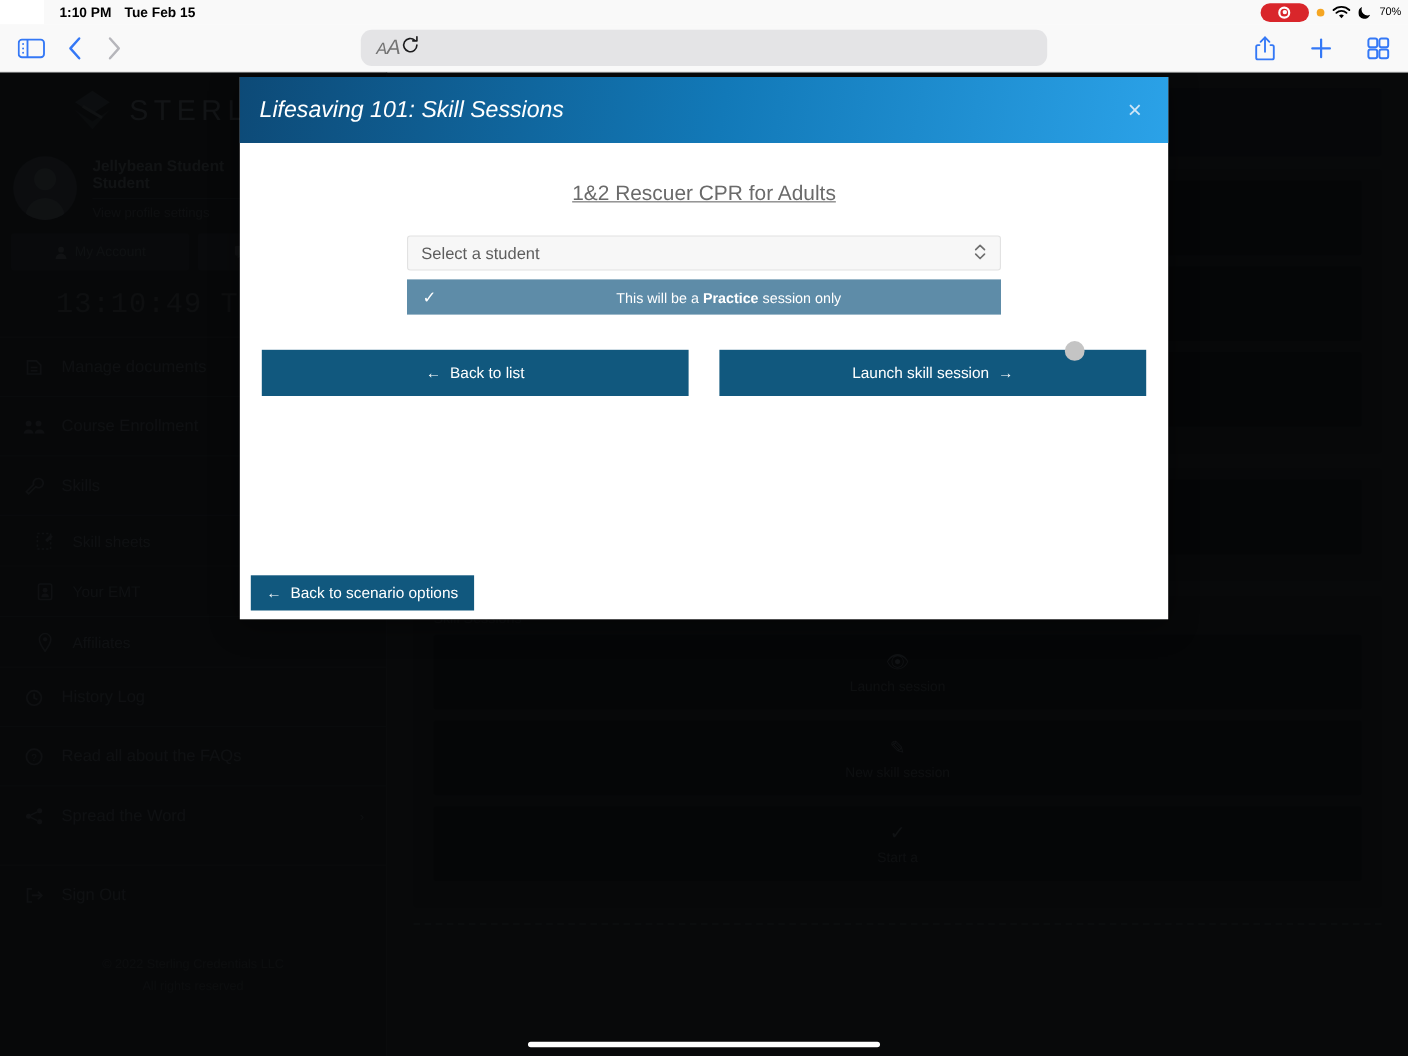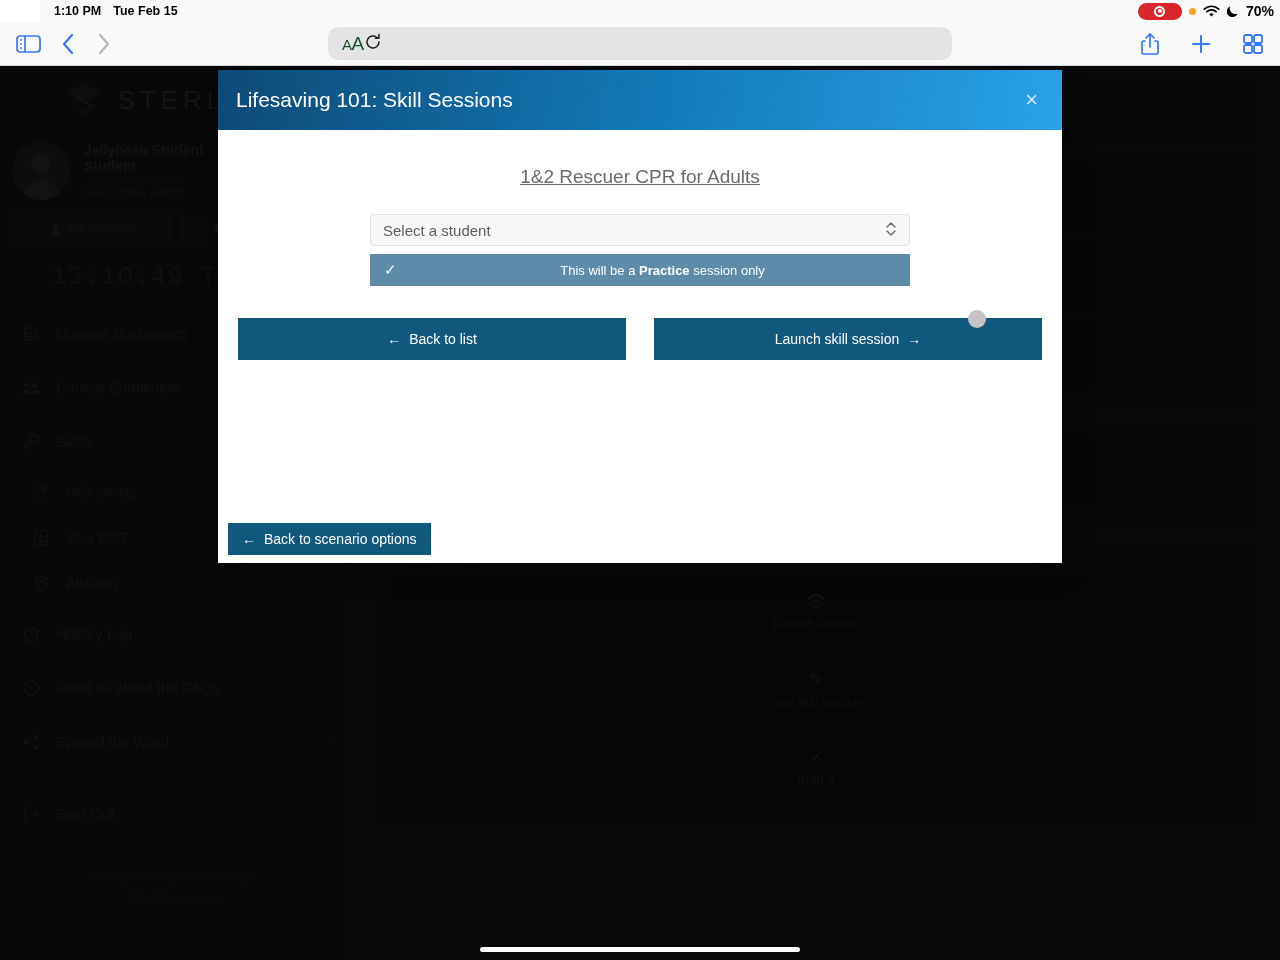--- a/index.html
+++ b/index.html
@@ -24,21 +24,21 @@
   .rec-pill {
     width: 44px; height: 17px; border-radius: 9px;
     background: #d9262b; display: flex; align-items: center; justify-content: center;
   }
   .rec-dot-outer {
     width: 11px; height: 11px; border-radius: 50%;
     border: 2px solid #fff; display: flex; align-items: center; justify-content: center;
   }
   .rec-dot-inner { width: 4px; height: 4px; border-radius: 50%; background: #fff; }
   .orange-dot { width: 7px; height: 7px; border-radius: 50%; background: #f5a623; }
-  .sb-pct { font-size: 14px; font-weight: bold; }
+  .sb-pct { font-size: 10px; font-weight: normal; }
   .batt { width: 25px; height: 12px; border: 1.5px solid #000; border-radius: 3px; position: relative; }
   .batt::after {
     content:''; position:absolute; right:-4px; top:3.5px;
     width:2px; height:5px; background:#000; border-radius:0 1px 1px 0;
   }
   .batt-fill { position:absolute; left:1px; top:1px; bottom:1px; width:68%; background:#000; border-radius:1.5px; }
 
   
   .safaribar {
     position: absolute; top: 22px; left: 0;
@@ -49,21 +49,21 @@
     border-bottom: 0.5px solid #d6d6d6;
   }
   .tb-icon { color: #3478f6; display:flex; align-items:center; justify-content:center; }
   .nav-group { display: flex; align-items: center; gap: 22px; margin-left: 20px; }
   .urlbar {
     position: absolute; left: 328px; top: 27px;
     width: 624px; height: 33px;
     background: #e4e4e6; border-radius: 10px;
     display: flex; align-items: center; padding: 0 14px;
   }
-  .aa { font-size: 15px; color: #14532d; letter-spacing: -0.5px; }
+  .aa { font-size: 15px; color: #737373; letter-spacing: -0.5px; font-style: italic; }
   .aa .big { font-size: 19px; }
   .url-text {
     flex: 1; text-align: center; font-size: 15px; color: #1c1c1e;
     display: flex; align-items: center; justify-content: center; gap: 5px;
   }
   .reload { color: #1c1c1e; }
   .right-icons { margin-left: auto; display: flex; align-items: center; gap: 30px; }
 
   
   .page {
@@ -147,21 +147,21 @@
     background: #ffffff;
     z-index: 100;
     box-shadow: 0 4px 26px rgba(0,0,0,0.45);
     display: flex; flex-direction: column;
   }
   .modal-header {
     height: 60px; flex: none;
     background: linear-gradient(100deg, #0d4a77 0%, #1279b8 52%, #2ba2e8 100%);
     display: flex; align-items: center; padding: 0 18px;
   }
-  .modal-title { font-size: 21px; color:#fff; font-weight: 500; }
+  .modal-title { font-size: 21px; color:#fff; font-weight: 500; font-style: italic; }
   .modal-close {
     margin-left:auto; font-size: 22px; color:#cfe6f7; line-height:1;
     font-weight: 300; padding: 4px 6px;
   }
   .modal-body { flex: 1; position: relative; padding: 36px 10px 0; border-radius: 12px; }
   .skill-title {
     text-align:center; font-size: 19px; color:#6a6a6a;
     text-decoration: underline; margin-bottom: 26px;
   }
   .select-wrap { width: 540px; margin: 0 auto; position: relative; }

